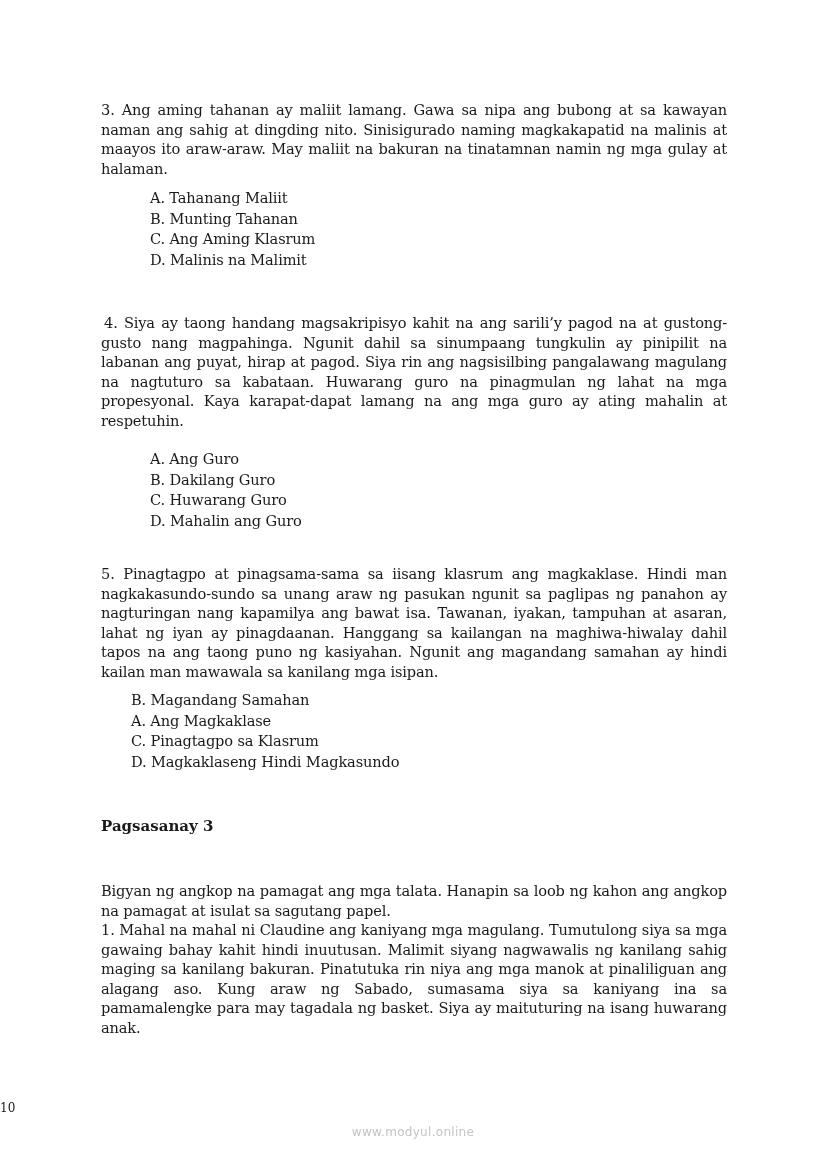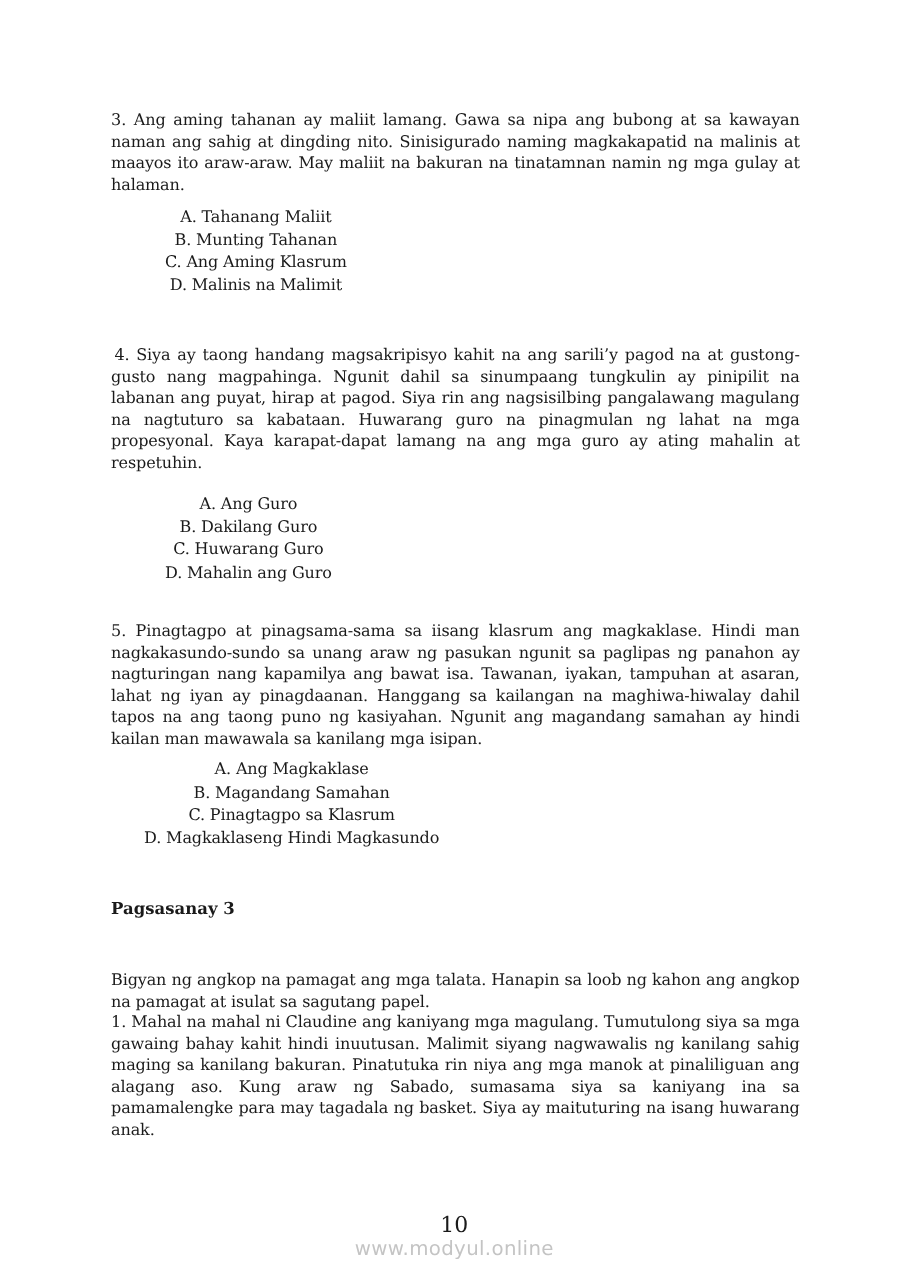--- a/index.html
+++ b/index.html
@@ -2,26 +2,26 @@
 <html><head>
 <meta charset="utf-8">
 <style>
   html, body { margin:0; padding:0; background:#ffffff; }
   body { width:826px; height:1169px; position:relative; overflow:hidden;
          font-family:"DejaVu Serif", "Liberation Serif", serif; color:#1a1a1a; }
   .page { position:absolute; left:0; top:0; width:826px; height:1169px;padding-left:16px; }
   .para { position:absolute; left:101px; width:626px; font-size:14.6px; line-height:19.6px;
           text-align:justify; margin:0; letter-spacing:-0.15px; }
   .para.indent1 { text-indent:3px; }
-  .choices { position:absolute; margin:0; padding:0; list-style:none; font-size:14.6px; line-height:20.6px; letter-spacing:-0.15px;text-align:center; }
+  .choices { position:absolute; margin:0; padding:0; list-style:none; font-size:14.6px; line-height:20.6px; letter-spacing:-0.15px; }
   .choices li { margin:0; padding:0; }
   .heading { position:absolute; left:101px; top:817px; font-weight:bold; font-size:15px; margin:0; }
-  .page-number { position:absolute; left:0; width:826px; top:1101px; text-align:center; font-size:20px; }
+  .page-number { position:absolute; left:0; width:826px; top:1101px; font-size:12px; }
   .watermark { position:absolute; left:0; width:826px; top:1125px; text-align:center;
-               font-family:"DejaVu Sans", "Liberation Sans", sans-serif; font-size:18px; color:#c4c4c4; letter-spacing:0.3px; }
+               font-family:"DejaVu Sans", "Liberation Sans", sans-serif; font-size:12px; color:#c4c4c4; letter-spacing:0.3px; }
 </style>
 </head>
 <body>
 
 <div class="page">
 
   <p class="para" style="top:100px;">3. Ang aming tahanan ay maliit lamang. Gawa sa nipa ang bubong at sa kawayan naman ang sahig at dingding nito.  Sinisigurado naming magkakapatid na malinis at maayos ito araw-araw. May maliit na bakuran na tinatamnan namin ng mga gulay at halaman.</p>
   <ul class="choices" style="left:150px; top:188px;">
     <li>A. Tahanang Maliit</li>
     <li>B. Munting Tahanan</li>
@@ -32,22 +32,22 @@
   <p class="para indent1" style="top:313px;">4. Siya ay taong handang magsakripisyo kahit na ang sarili’y pagod na at gustong-gusto nang magpahinga. Ngunit dahil sa sinumpaang tungkulin ay pinipilit na labanan ang puyat, hirap at pagod. Siya rin ang nagsisilbing pangalawang magulang na nagtuturo sa kabataan. Huwarang guro na pinagmulan ng lahat na mga propesyonal. Kaya karapat-dapat lamang na ang mga guro ay ating mahalin at respetuhin.</p>
   <ul class="choices" style="left:150px; top:449px;">
     <li>A. Ang Guro</li>
     <li>B. Dakilang Guro</li>
     <li>C. Huwarang Guro</li>
     <li>D. Mahalin ang Guro</li>
   </ul>
 
   <p class="para" style="top:564px;">5. Pinagtagpo at pinagsama-sama sa iisang klasrum ang magkaklase. Hindi man nagkakasundo-sundo sa unang araw ng pasukan ngunit sa paglipas ng panahon ay nagturingan nang kapamilya ang bawat isa. Tawanan, iyakan, tampuhan at asaran, lahat ng iyan ay pinagdaanan. Hanggang sa kailangan na maghiwa-hiwalay dahil tapos na ang taong puno ng kasiyahan. Ngunit ang magandang samahan ay hindi kailan man mawawala sa kanilang mga isipan.</p>
   <ul class="choices" style="left:131px; top:690px;">
+    <li>B. Magandang Samahan</li>
     <li>A. Ang Magkaklase</li>
-    <li>B. Magandang Samahan</li>
     <li>C. Pinagtagpo sa Klasrum</li>
     <li>D. Magkaklaseng Hindi Magkasundo</li>
   </ul>
 
   <h2 class="heading">Pagsasanay 3</h2>
 
   <p class="para" style="top:859px;margin-top:22px;">Bigyan ng angkop na pamagat ang mga talata. Hanapin sa loob ng kahon ang angkop na pamagat at isulat sa sagutang papel.</p>
 
   <p class="para" style="top:920px;">1. Mahal na mahal ni Claudine ang kaniyang mga magulang. Tumutulong siya sa mga gawaing bahay kahit hindi inuutusan. Malimit siyang nagwawalis ng kanilang sahig maging sa kanilang bakuran. Pinatutuka rin niya ang mga manok at pinaliliguan ang alagang aso. Kung araw ng Sabado, sumasama siya sa kaniyang ina sa pamamalengke para may tagadala ng basket. Siya ay maituturing na isang huwarang anak.</p>
 

